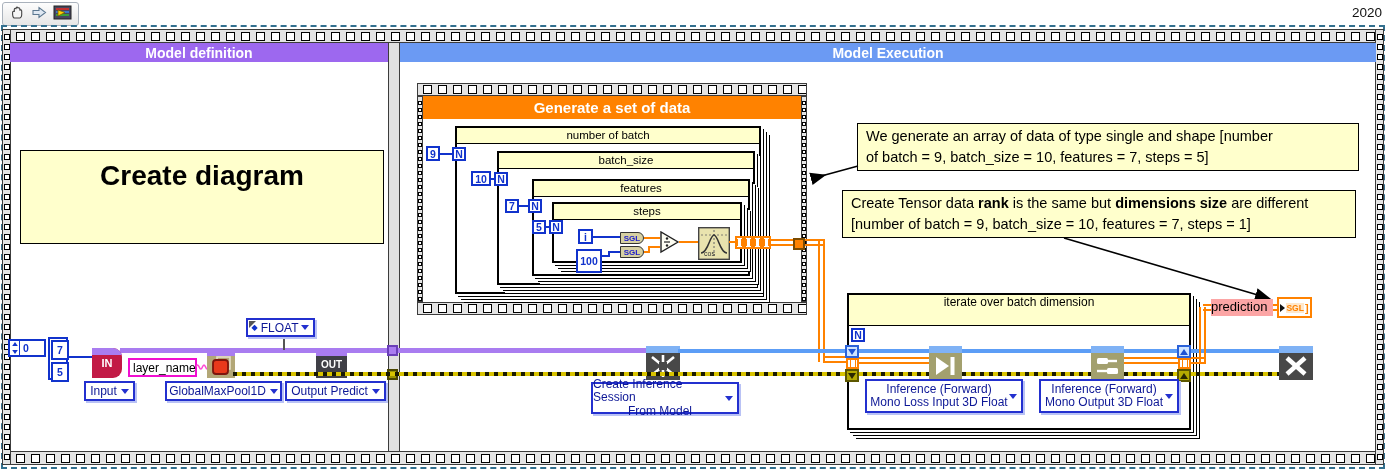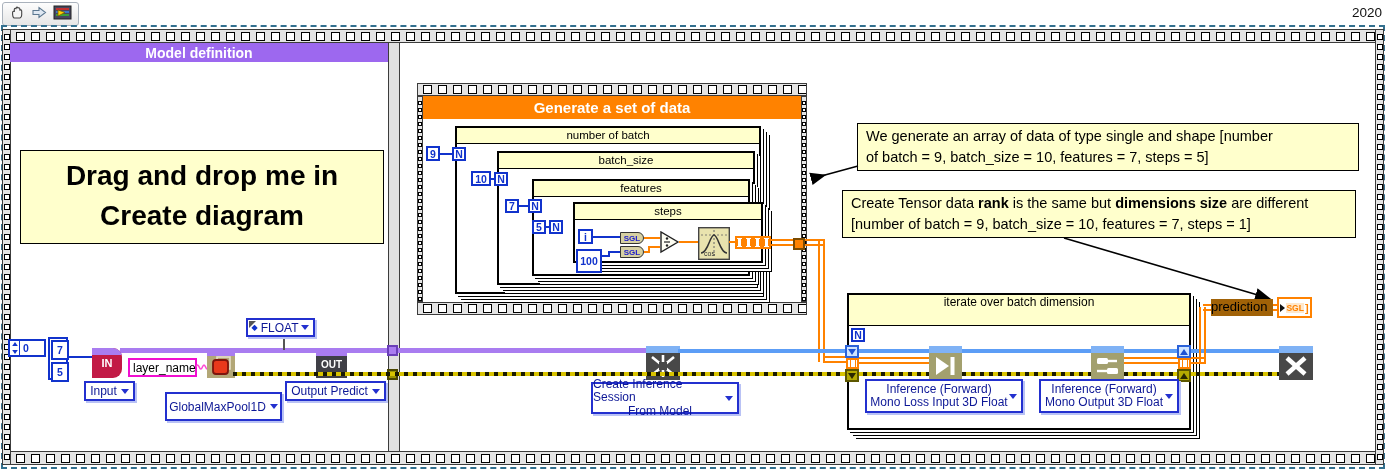--- a/index.html
+++ b/index.html
@@ -363,24 +363,26 @@
       <i></i>
       <i></i>
       <i></i>
       <i></i>
     </div>
   <div class="abs divider" style="left:388px;top:43px;width:12px;height:408px;"></div>
 
   <div class="abs frame-hdr" style="left:10px;top:43px;width:378px;height:19px;background:#9d68ef;">
     <span>Model definition</span>
   </div>
+  <div class="abs frame-hdr" style="left:400px;top:43px;width:976px;height:19px;background:#6b9af3;">
+    <span>Model Execution</span>
+  </div>
 
   <div class="abs note" style="left:20px;top:150px;width:364px;height:94px;text-align:center;
        font-weight:bold;font-size:28px;line-height:40px;padding-top:5px;">
-    <div>Drag and drop me in</div>
     <div>Create diagram</div>
   </div>
 
   <div class="abs" style="left:120px;top:348px;width:530px;height:5px;background:#a97cf0;"></div>
 
   <div class="abs err" style="left:233px;top:372px;width:1051px;"></div>
 
   <div class="abs" style="left:678px;top:349px;width:608px;height:4px;background:#5c9df6;"></div>
 
   <div class="abs num" style="left:8px;top:339px;width:38px;height:18px;justify-content:flex-start;">
@@ -414,21 +416,21 @@
     <path d="M0 6 q1.6 -4 3.2 0 q1.6 4 3.2 0 q1.6 -4 3.2 0 q1.6 4 3.2 0" stroke="#ff49d5" stroke-width="1.6" fill="none"></path>
   </svg>
 
   <div class="abs node" style="left:207px;top:349px;width:28px;height:29px;background:#b3a777;">
     <div class="band" style="background:#a97cf0;"></div>
     <svg style="position:absolute;left:0;top:7px;" width="28" height="22">
       <rect x="10" y="1" width="13" height="12" fill="none" stroke="#e6e0c8" stroke-width="1.6"></rect>
       <rect x="6" y="4" width="15" height="14" rx="3" fill="#e8391b" stroke="#7c150c" stroke-width="1.8"></rect>
     </svg>
   </div>
-  <div class="abs dd" style="left:165px;top:392px;width:117px;height:29px;">
+  <div class="abs dd" style="left:165px;top:381px;width:117px;height:20px;">
     <span>GlobalMaxPool1D</span>
     <span class="arr"></span>
   </div>
 
   <div class="abs" style="left:283px;top:337px;width:2px;height:13px;background:#555;"></div>
   <div class="abs dd" style="left:246px;top:318px;width:69px;height:19px;gap:3px;">
     <span style="width:0;height:0;border-top:7px solid #555;border-right:7px solid transparent;position:absolute;left:1px;top:1px;"></span>
     <span style="color:#1133cc;font-size:8px;">◆</span>
     <span>FLOAT</span>
     <span class="arr"></span>
@@ -571,21 +573,21 @@
 
   <div class="abs loop" style="left:455px;top:126px;width:306px;height:168px;">
     <div class="loop-hdr">number of batch</div>
   </div>
   <div class="abs loop" style="left:497px;top:151px;width:258px;height:134px;">
     <div class="loop-hdr">batch_size</div>
   </div>
   <div class="abs loop" style="left:532px;top:179px;width:218px;height:97px;">
     <div class="loop-hdr">features</div>
   </div>
-  <div class="abs loop" style="left:552px;top:202px;width:190px;height:61px;margin-left:21px;">
+  <div class="abs loop" style="left:552px;top:202px;width:190px;height:61px;">
     <div class="loop-hdr">steps</div>
   </div>
 
   <div class="abs" style="left:440px;top:153px;width:13px;height:2px;background:#1133cc;"></div>
   <div class="abs num" style="left:426px;top:146px;width:14px;height:15px;">9</div>
   <div class="abs num" style="left:452px;top:147px;width:14px;height:14px;">N</div>
 
   <div class="abs" style="left:491px;top:178px;width:4px;height:2px;background:#1133cc;"></div>
   <div class="abs num" style="left:471px;top:171px;width:20px;height:15px;">10</div>
   <div class="abs num" style="left:494px;top:172px;width:14px;height:14px;">N</div>
@@ -743,21 +745,21 @@
       <rect x="12" y="13" width="11" height="6" rx="1.5" fill="#fff"></rect>
         <line x1="2" y1="16" x2="12" y2="16" stroke="#fff" stroke-width="2.4"></line>
     </svg>
   </div>
   <div class="abs dd dd2" style="left:1039px;top:379px;width:140px;height:34px;position:absolute;">
     <span>Inference (Forward)</span>
     <span>Mono Output 3D Float</span>
     <span class="arr arr-abs"></span>
   </div>
 
-  <div class="abs" style="left:1211px;top:299px;width:62px;height:17px;background:#a16207;font-size:13px;">prediction</div>
+  <div class="abs" style="left:1211px;top:299px;width:62px;height:17px;background:#fca5a5;font-size:13px;">prediction</div>
   <div class="abs" style="left:1277px;top:297px;width:35px;height:21px;border:2px solid #ff8200;background:#fff;display:flex;align-items:center;justify-content:center;gap:1px;">
     <span style="width:0;height:0;border-left:5px solid #111;border-top:4px solid transparent;border-bottom:4px solid transparent;"></span>
     <span style="color:#ff8200;background:#ffe8cc;font-weight:bold;font-size:8.5px;">SGL</span>
     <span style="color:#ff8200;font-weight:bold;font-size:11px;">]</span>
   </div>
 
   <div class="abs node" style="left:1279px;top:346px;width:34px;height:34px;background:#484848;">
     <div class="band" style="background:#7fb2f5;"></div>
     <svg style="position:absolute;left:5px;top:10px;" width="24" height="20">
       <line x1="3" y1="2" x2="21" y2="18" stroke="#fff" stroke-width="4.5"></line>

